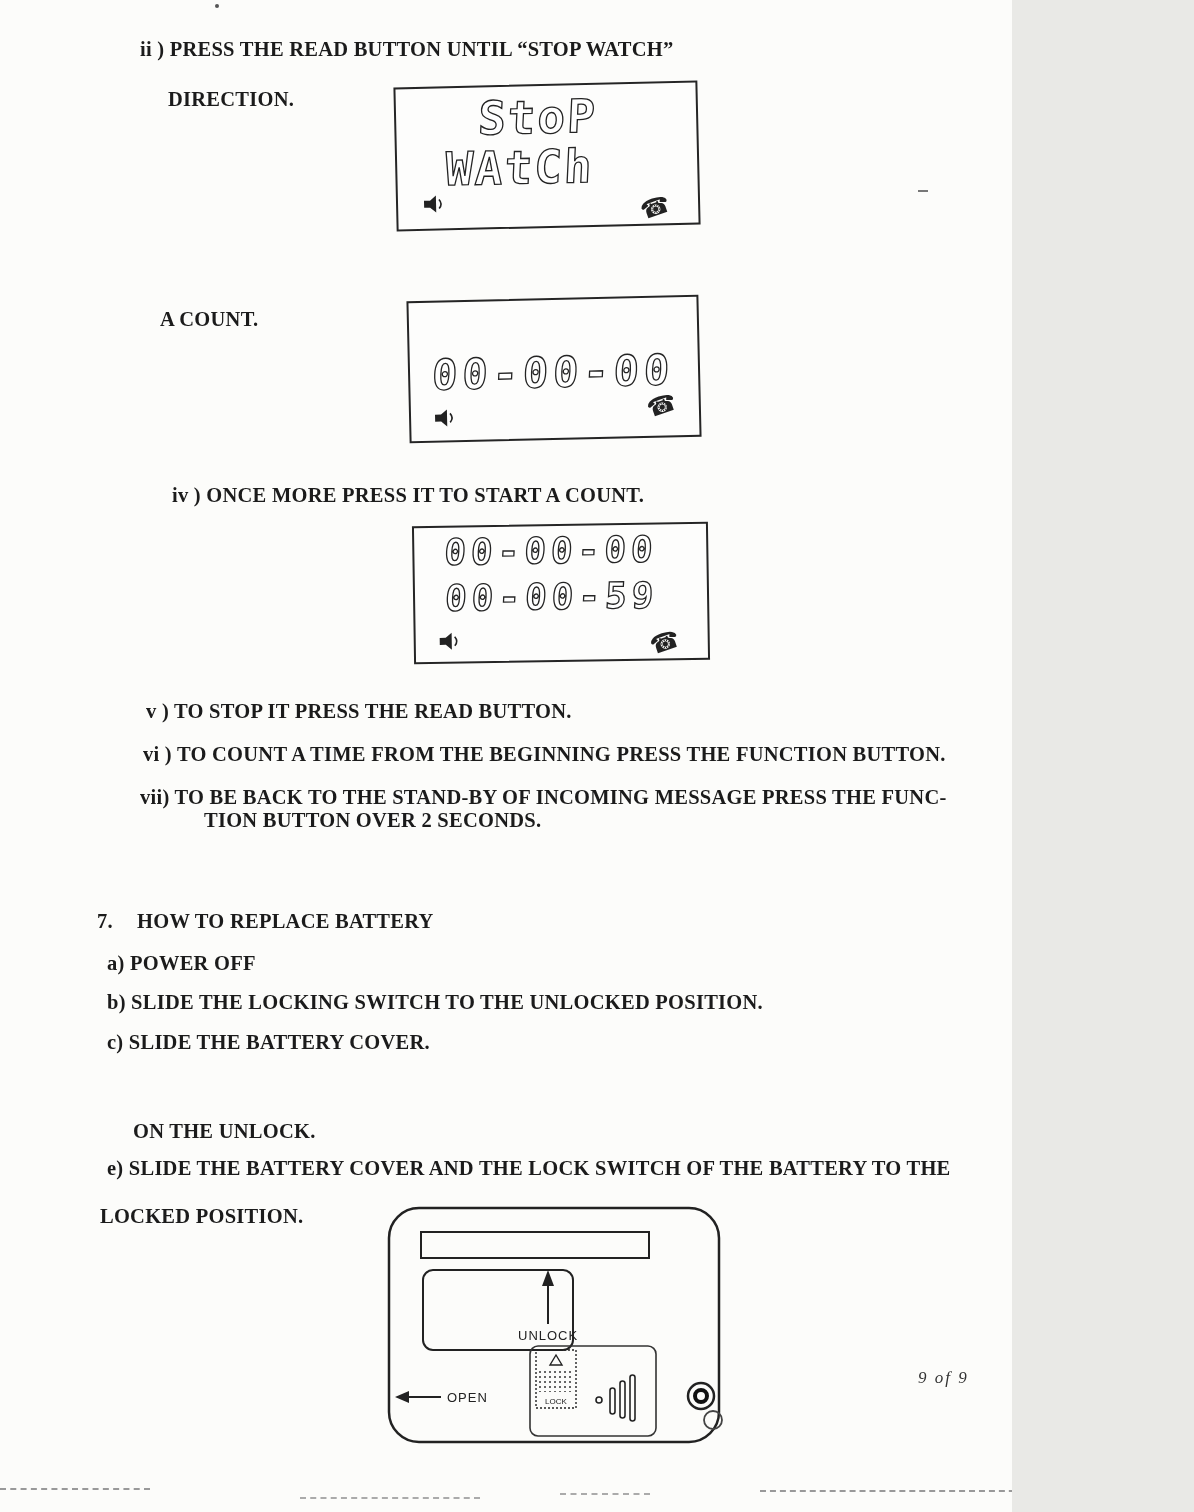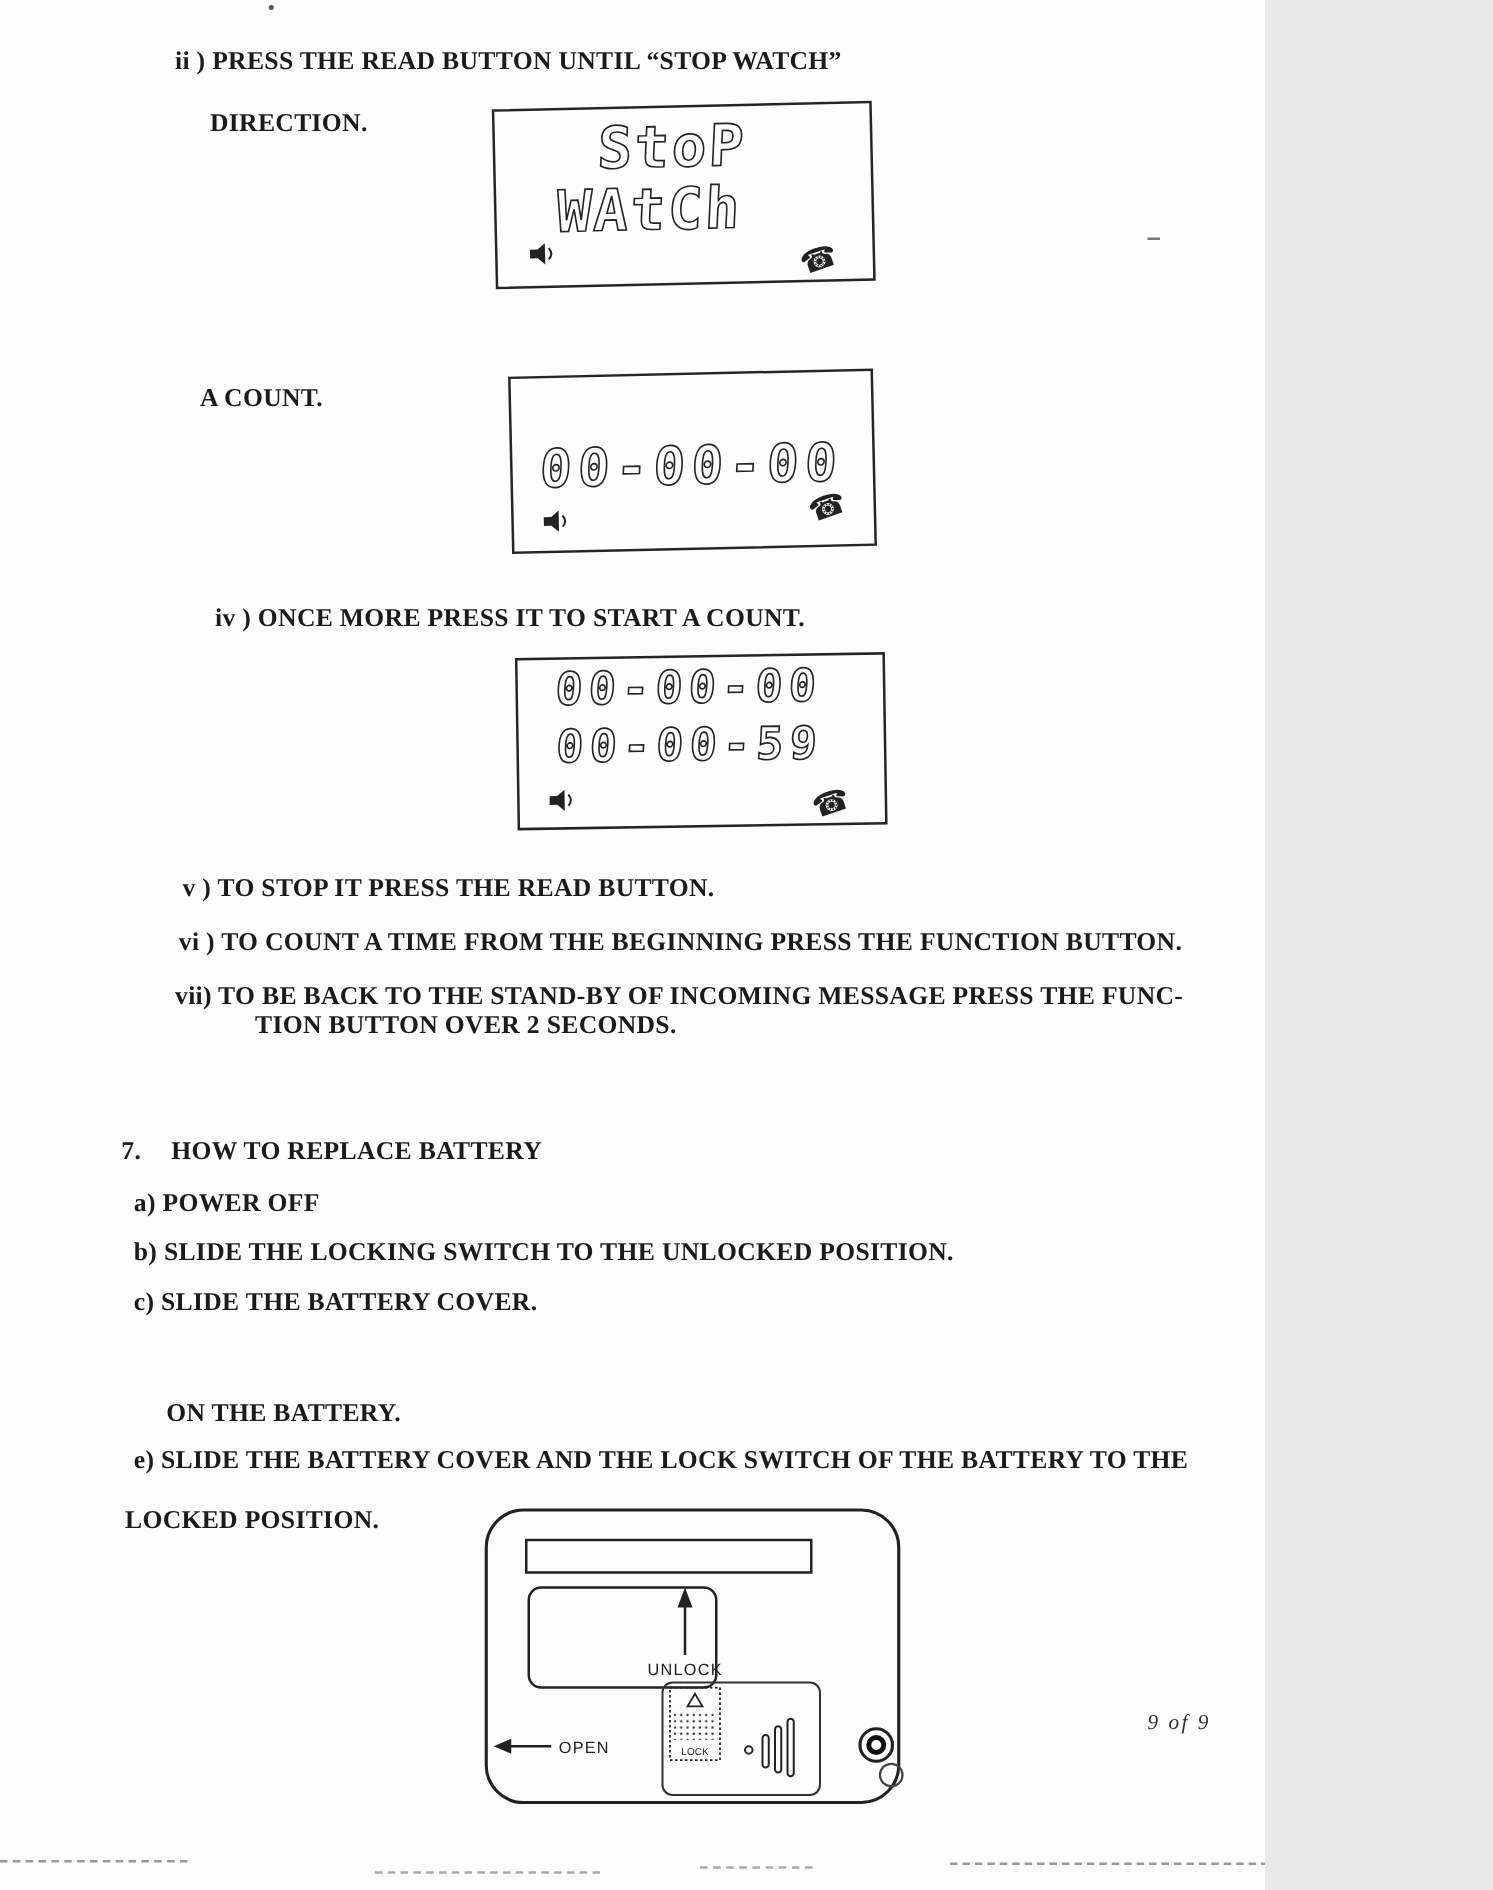--- a/index.html
+++ b/index.html
@@ -104,21 +104,21 @@
   <div class="t" style="left:146px; top:700px;">v ) TO STOP IT PRESS THE READ BUTTON.</div>
   <div class="t" style="left:140px; top:786px;">vii) TO BE BACK TO THE STAND-BY OF INCOMING MESSAGE PRESS THE FUNC-</div>
   <div class="t" style="left:165px; top:809px;margin-left:39px;">TION BUTTON OVER 2 SECONDS.</div>
 
   <div class="t" style="left:97px; top:910px;">7.</div>
   <div class="t" style="left:137px; top:910px;">HOW TO REPLACE BATTERY</div>
 
   <div class="t" style="left:107px; top:952px;">a) POWER OFF</div>
   <div class="t" style="left:107px; top:991px;">b) SLIDE THE LOCKING SWITCH TO THE UNLOCKED POSITION.</div>
   <div class="t" style="left:107px; top:1031px;">c) SLIDE THE BATTERY COVER.</div>
-  <div class="t" style="left:133px; top:1120px;">ON THE BATTERY.</div>
+  <div class="t" style="left:133px; top:1120px;">ON THE UNLOCK.</div>
   <div class="t" style="left:107px; top:1157px;">e) SLIDE THE BATTERY COVER AND THE LOCK SWITCH OF THE BATTERY TO THE</div>
   <div class="t" style="left:100px; top:1205px;">LOCKED POSITION.</div>
 
   <svg class="diagram" style="left:383px; top:1200px;" width="345" height="252" viewBox="0 0 345 252">
     <defs>
       <pattern id="dots" width="5" height="5" patternUnits="userSpaceOnUse">
         <circle cx="2" cy="2" r="1" fill="#333"></circle>
       </pattern>
     </defs>
 

